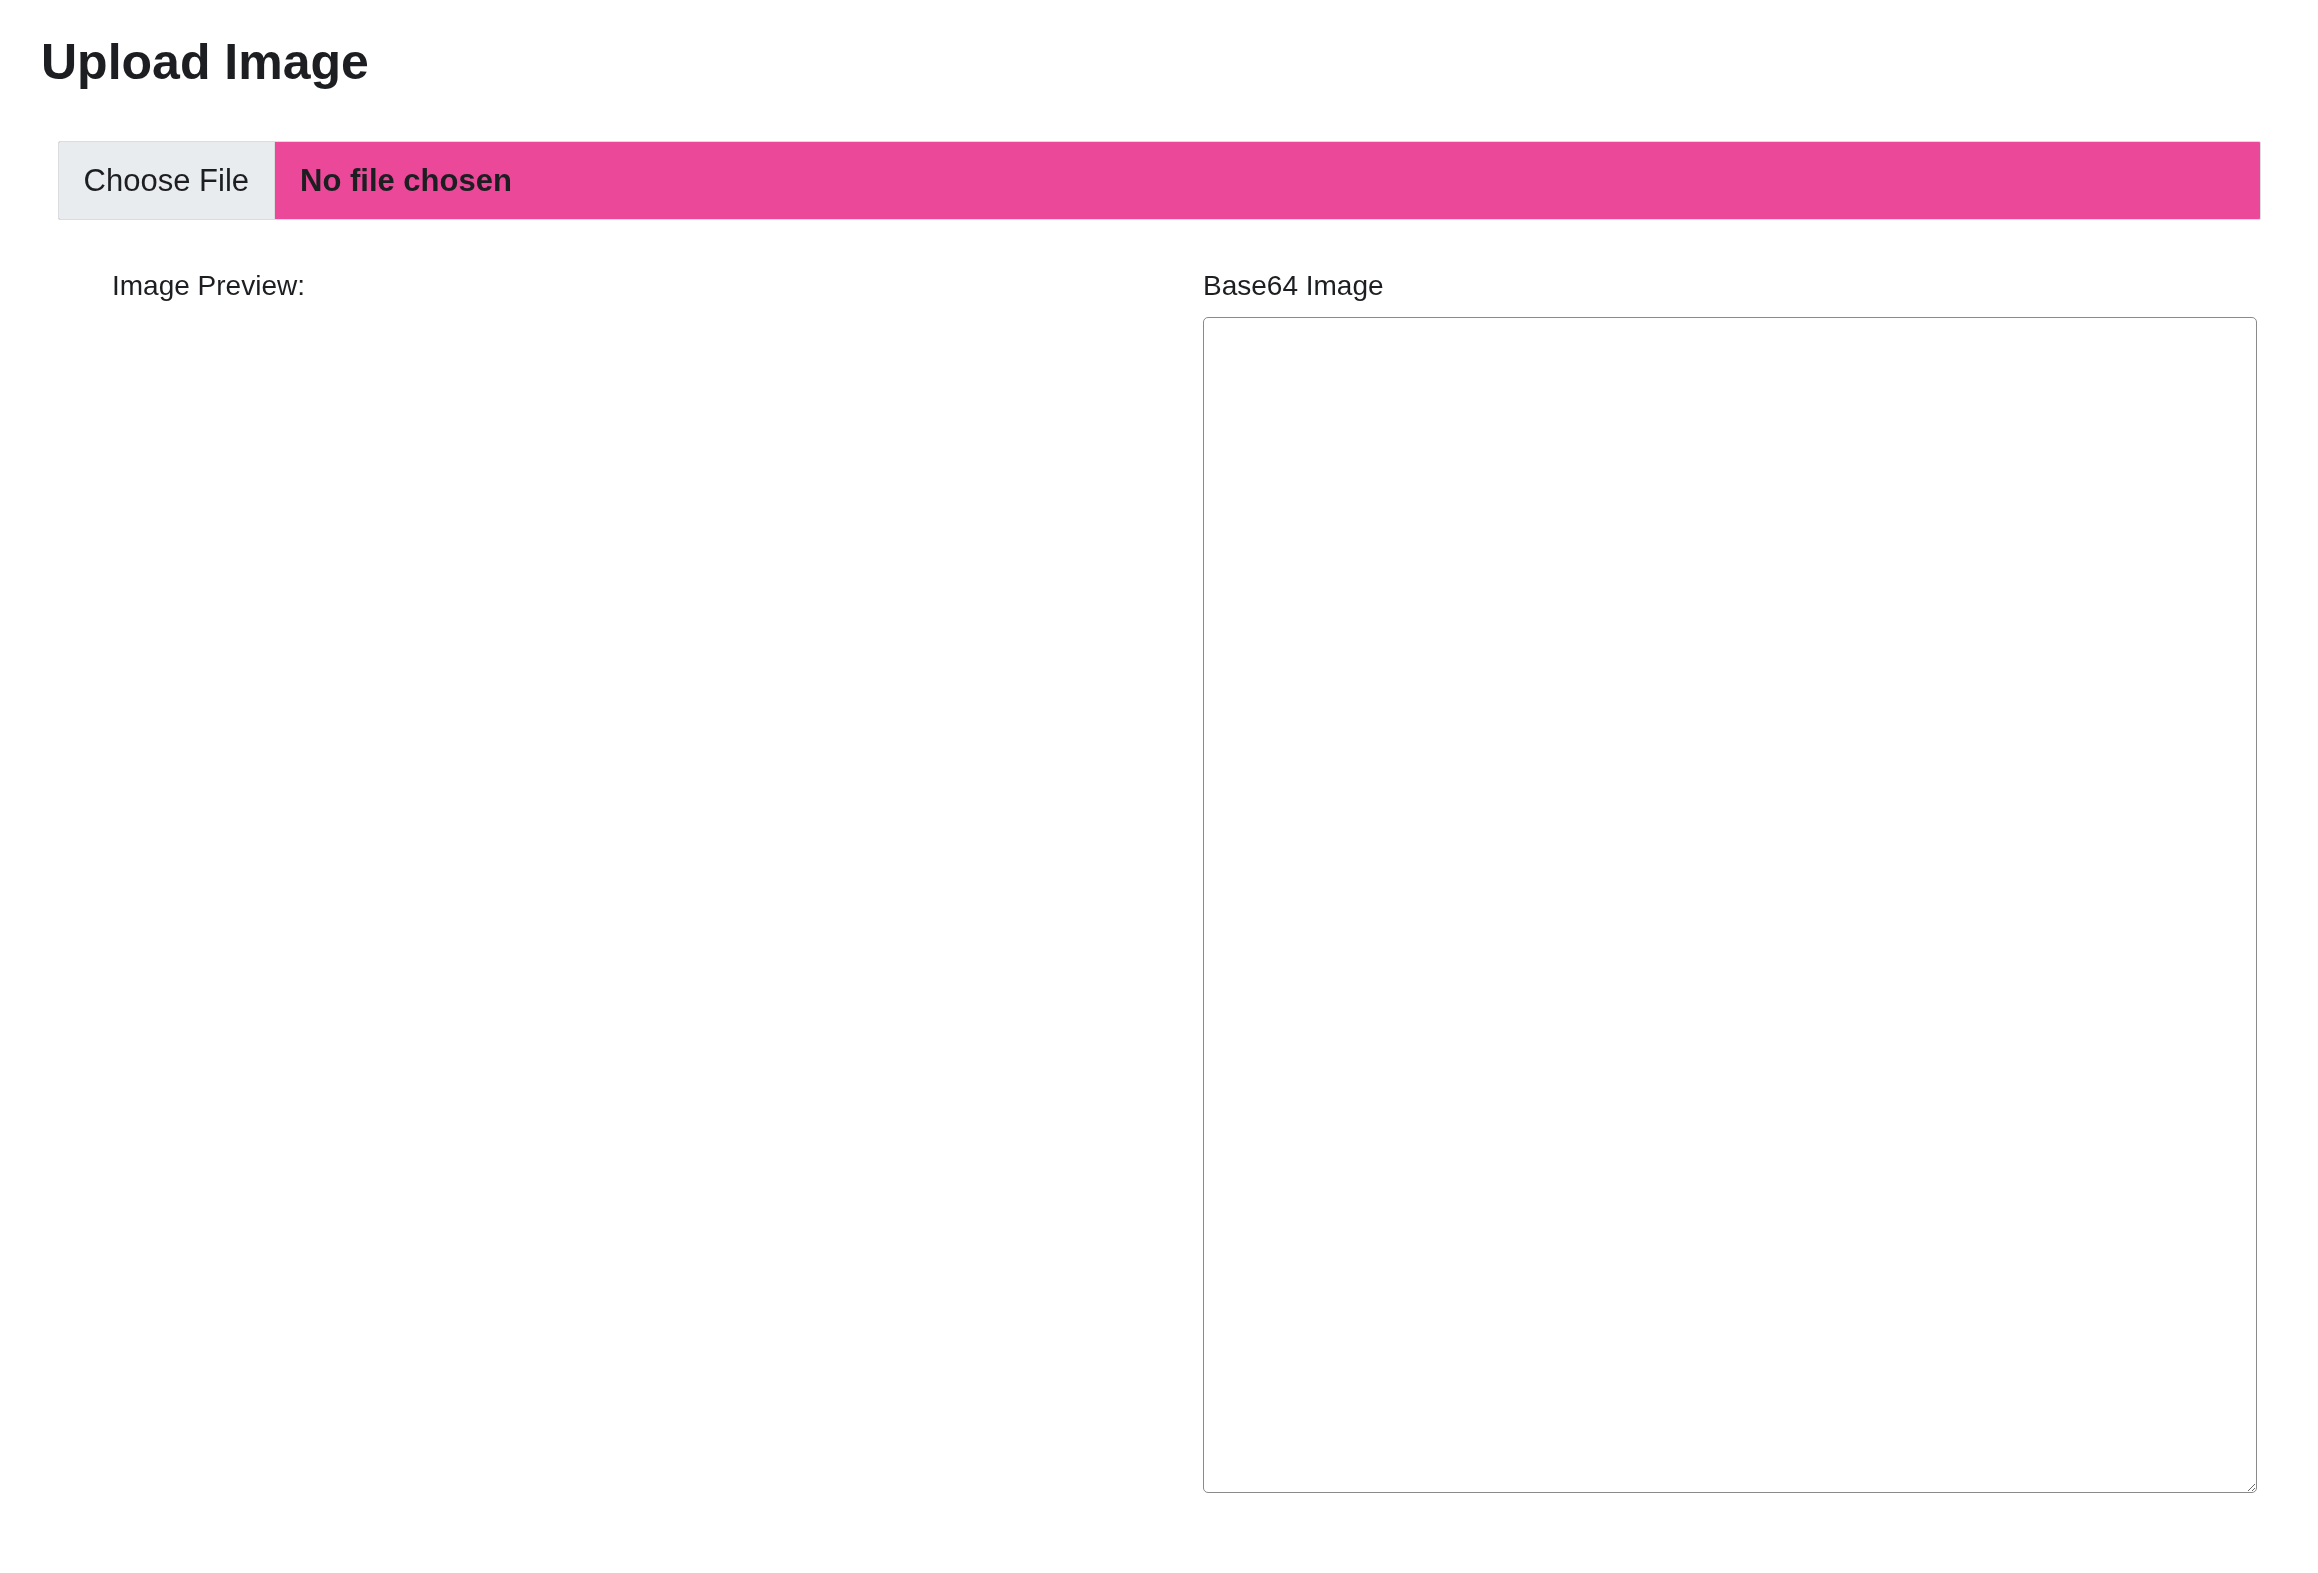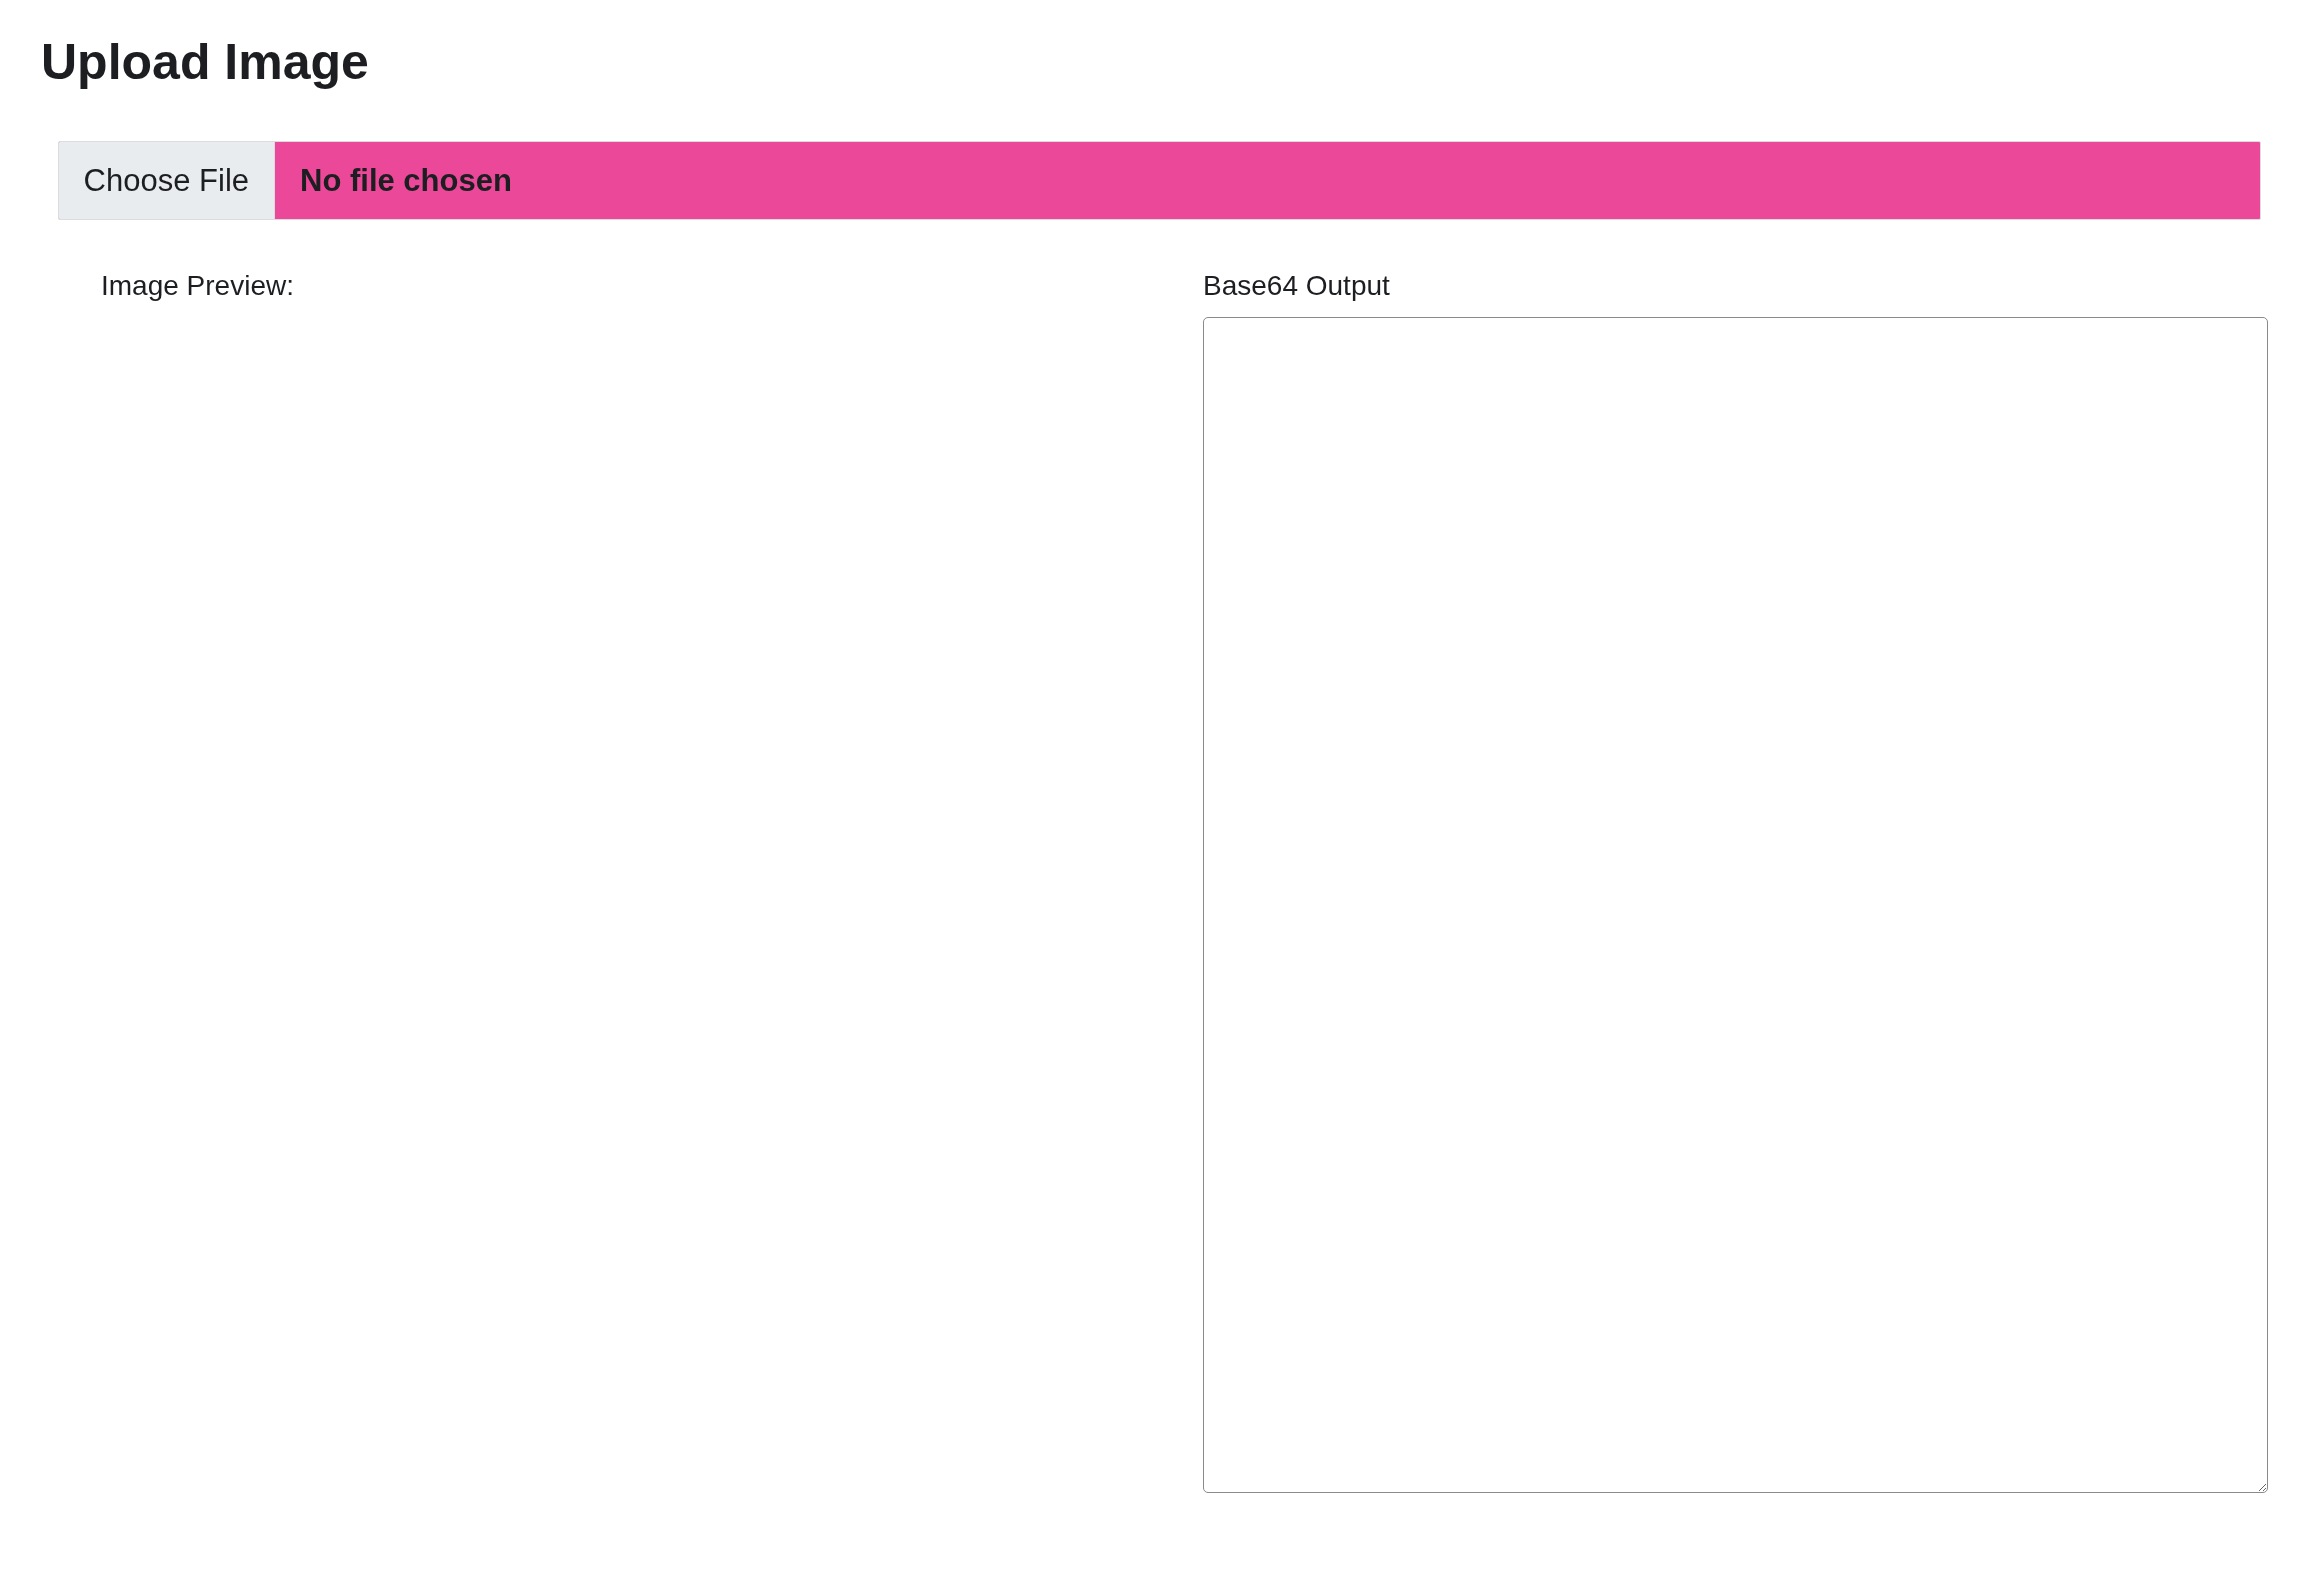--- a/index.html
+++ b/index.html
@@ -47,21 +47,21 @@
     .file-input-status {
       padding: 0 25px;
       font-size: 31px;
       color: #1c1e21;
       flex: 1;
       font-weight: bold;
     }
     .panels {
       display: flex;
       gap: 37px;
-      margin: 0 10px;
+      margin: 0 21px;
     }
     .panel {
       flex: 1;
     }
     .panel-left {
       padding-left: 50px;
     }
     .panel-label {
       font-size: 28px;
       color: #1c1e21;
@@ -88,17 +88,17 @@
 <div class="file-input-wrapper">
   <button class="file-input-button">Choose File</button>
   <span class="file-input-status">No file chosen</span>
 </div>
 
 <div class="panels">
   <div class="panel panel-left">
     <span class="panel-label">Image Preview:</span>
   </div>
   <div class="panel">
-    <span class="panel-label">Base64 Output</span>
+    <span class="panel-label">Base64 Image</span>
     <textarea class="base64-textarea" style=""></textarea>
   </div>
 </div>
 
 
 </body></html>

